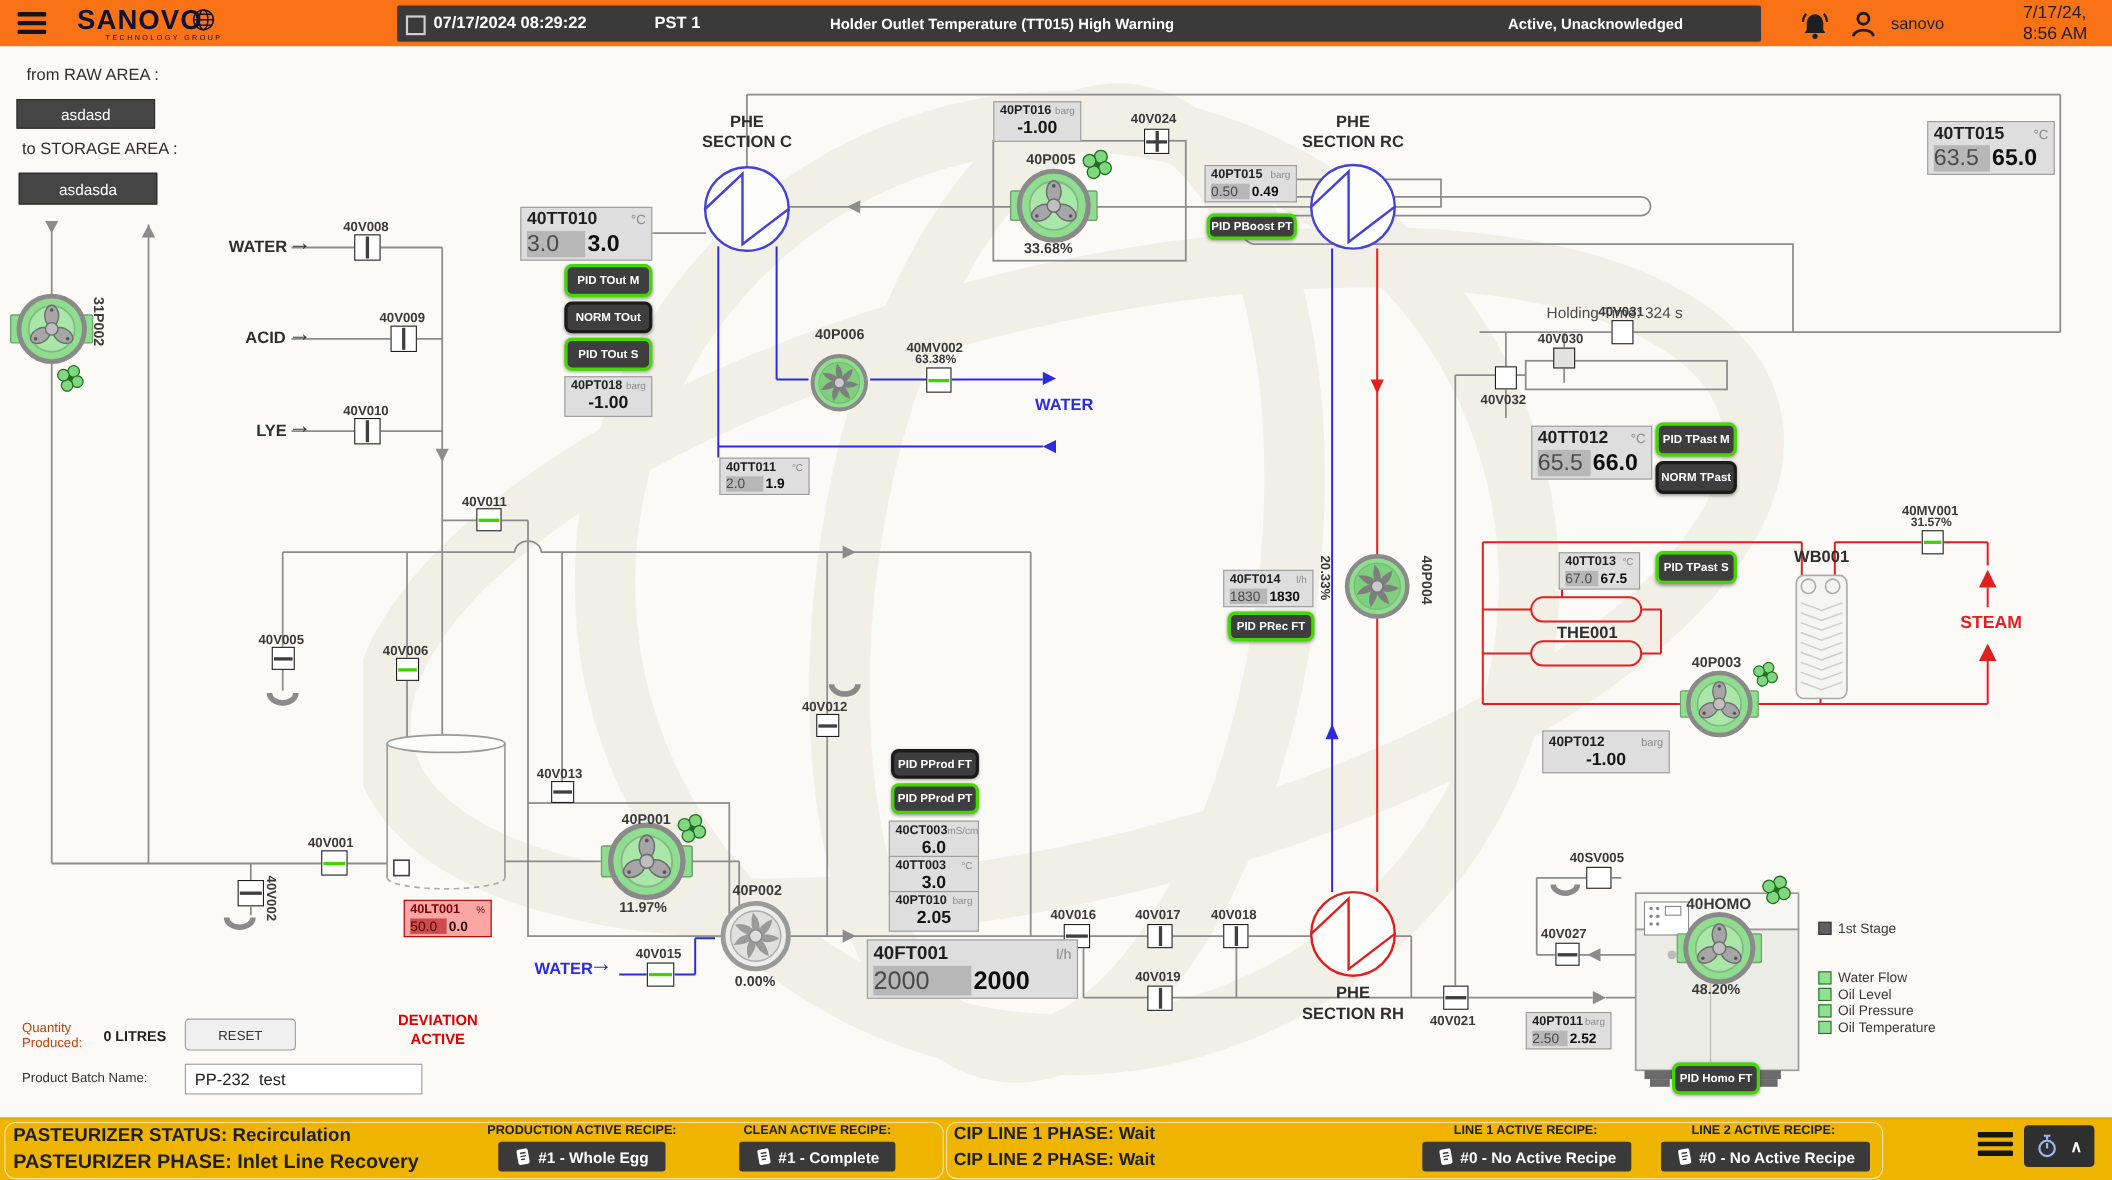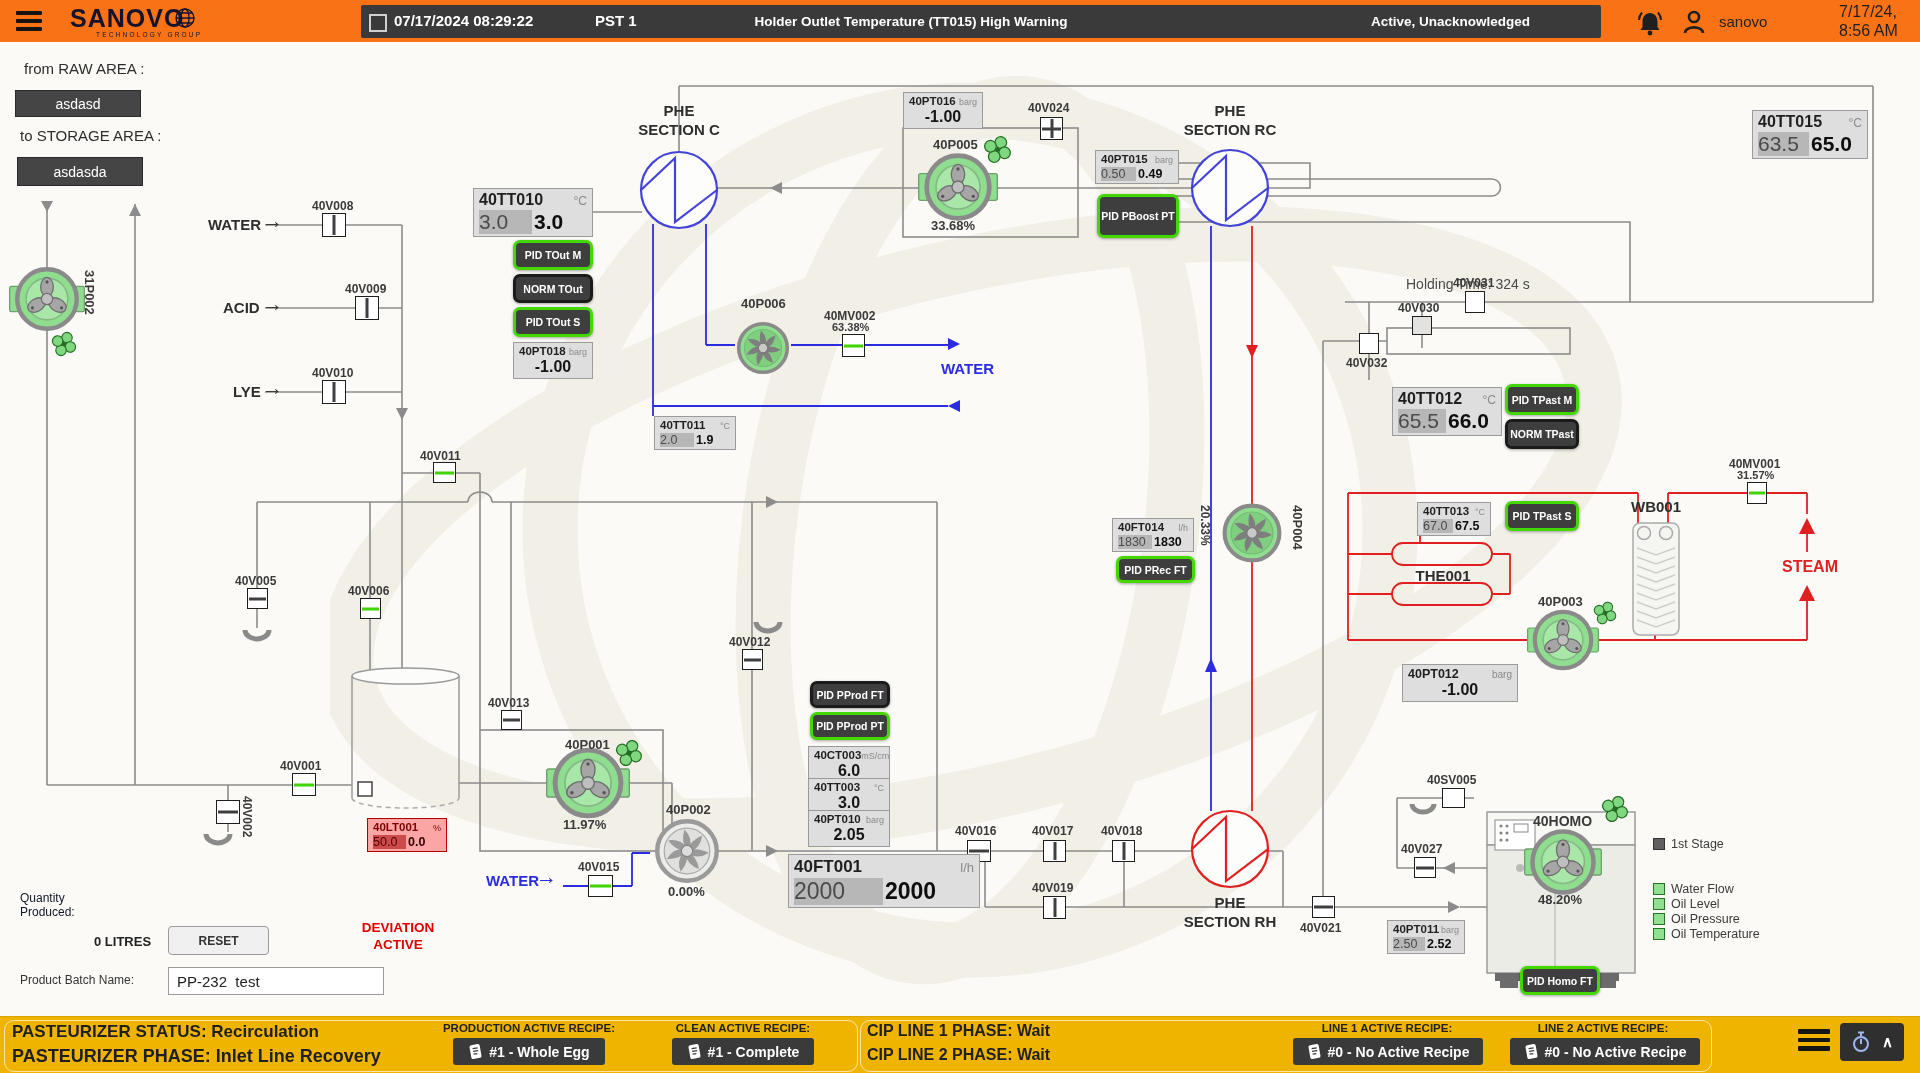--- a/index.html
+++ b/index.html
@@ -40,21 +40,21 @@
   .ibox.med .itag{font-size:12.5px}.ibox.med .iunit{font-size:10px}
   .ibox.big .itag{font-size:16px}.ibox.big .iunit{font-size:12px}.ibox.big .ivals{font-size:21px}
   .ibox.big2 .itag{font-size:17px}.ibox.big2 .iunit{font-size:13px}.ibox.big2 .ivals{font-size:23px}
   .ibox.alarm{background:#fca5a5;border-color:#B00000}
   .ibox.alarm .itag,.ibox.alarm .iunit{color:#7E0000}
   .ibox.alarm .iv1{background:#CC4B4B;color:#520000}
   .ibox.alarm .iv2{color:#2E0000}
   
   .pid{position:absolute;display:flex;align-items:center;justify-content:center;background:#3E3E3E;color:#FFF;font-size:10.5px;font-weight:bold;border:3px solid #1B1B1B;border-radius:7px;box-sizing:border-box;box-shadow:0 1px 3px rgba(0,0,0,.35);z-index:3;cursor:pointer;white-space:nowrap}
   .pid.on{border-color:#45D800}
-  .lightbtn{position:absolute;background:#F0F0F0;border:1px solid #9B9B9B;border-radius:4px;display:flex;align-items:center;justify-content:center;font-weight:bold;font-size:12px;color:#333;z-index:3;cursor:pointer}
+  .lightbtn{position:absolute;background:#F0F0F0;border:1px solid #9B9B9B;border-radius:4px;display:flex;align-items:center;justify-content:center;font-weight:normal;font-size:12px;color:#333;z-index:3;cursor:pointer}
   .darkbox{position:absolute;background:#454545;color:#FFF;display:flex;align-items:center;justify-content:center;font-size:14px;z-index:3;border:1px solid #2A2A2A;cursor:pointer}
   
   #statuspanel{position:absolute;left:20px;top:867px;width:432px;height:48px;border:1.3px solid #333;z-index:3;background:rgba(255,255,255,.6)}
   .pill{position:absolute;left:325px;top:5px;width:97px;height:17px;border:1.5px solid #8A8A8A;border-radius:9px;overflow:hidden;background:#FFF}
   .pillfill{height:100%;width:56%;background:#EFB400;border-radius:9px 0 0 9px}
   .batchin{position:absolute;left:168px;top:967px;width:198px;height:26px;border:1px solid #9B9B9B;font-family:"Liberation Sans",sans-serif;font-size:15px;padding:0 8px;z-index:3;color:#222}
   .legsq{position:absolute;width:12px;height:12px;box-sizing:border-box;z-index:3}
   svg{display:block}
 </style>
 </head>
@@ -587,30 +587,30 @@
       </div>
     <div class="ivals">
         <span class="iv1">50.0</span>
         <span class="iv2">0.0</span>
       </div>
   </div>
 
   <div class="pid on" style="left:513px;top:240px;width:80px;height:30px">PID TOut M</div>
   <div class="pid" style="left:513px;top:274px;width:80px;height:29px">NORM TOut</div>
   <div class="pid on" style="left:513px;top:307px;width:80px;height:30px">PID TOut S</div>
-  <div class="pid on" style="left:1097px;top:194px;width:82px;height:44px">PID PBoost PT</div>
+  <div class="pid on" style="left:1097px;top:194px;width:82px;height:24px">PID PBoost PT</div>
   <div class="pid on" style="left:1116px;top:556px;width:79px;height:27px">PID PRec FT</div>
   <div class="pid on" style="left:1505px;top:384px;width:74px;height:31px">PID TPast M</div>
   <div class="pid" style="left:1505px;top:419px;width:74px;height:30px">NORM TPast</div>
   <div class="pid on" style="left:1505px;top:501px;width:74px;height:30px">PID TPast S</div>
   <div class="pid" style="left:810px;top:681px;width:80px;height:27px">PID PProd FT</div>
   <div class="pid on" style="left:810px;top:712px;width:80px;height:28px">PID PProd PT</div>
   <div class="pid on" style="left:1520px;top:966px;width:80px;height:29px">PID Homo FT</div>
 
-  <div class="lbl" style="left:20px;top:891px;font-size:12px;color:#0f172a;line-height:14px">
+  <div class="lbl" style="left:20px;top:927px;font-size:12px;color:#c2410c;line-height:14px">
     <div>Quantity</div>
     <div>Produced:</div>
   </div>
   <div class="lbl" style="left:94px;top:934px;font-size:13px;font-weight:bold;color:#222">0 LITRES</div>
   <div class="lightbtn" style="left:168px;top:926px;width:99px;height:27px">RESET</div>
   <div class="lbl" style="left:350px;top:919px;width:96px;text-align:center;font-size:13.5px;font-weight:bold;color:#E00000;line-height:17px">
     <div>DEVIATION</div>
     <div>ACTIVE</div>
   </div>
   <div class="lbl" style="left:20px;top:973px;font-size:12px;color:#333">Product Batch Name:</div>

